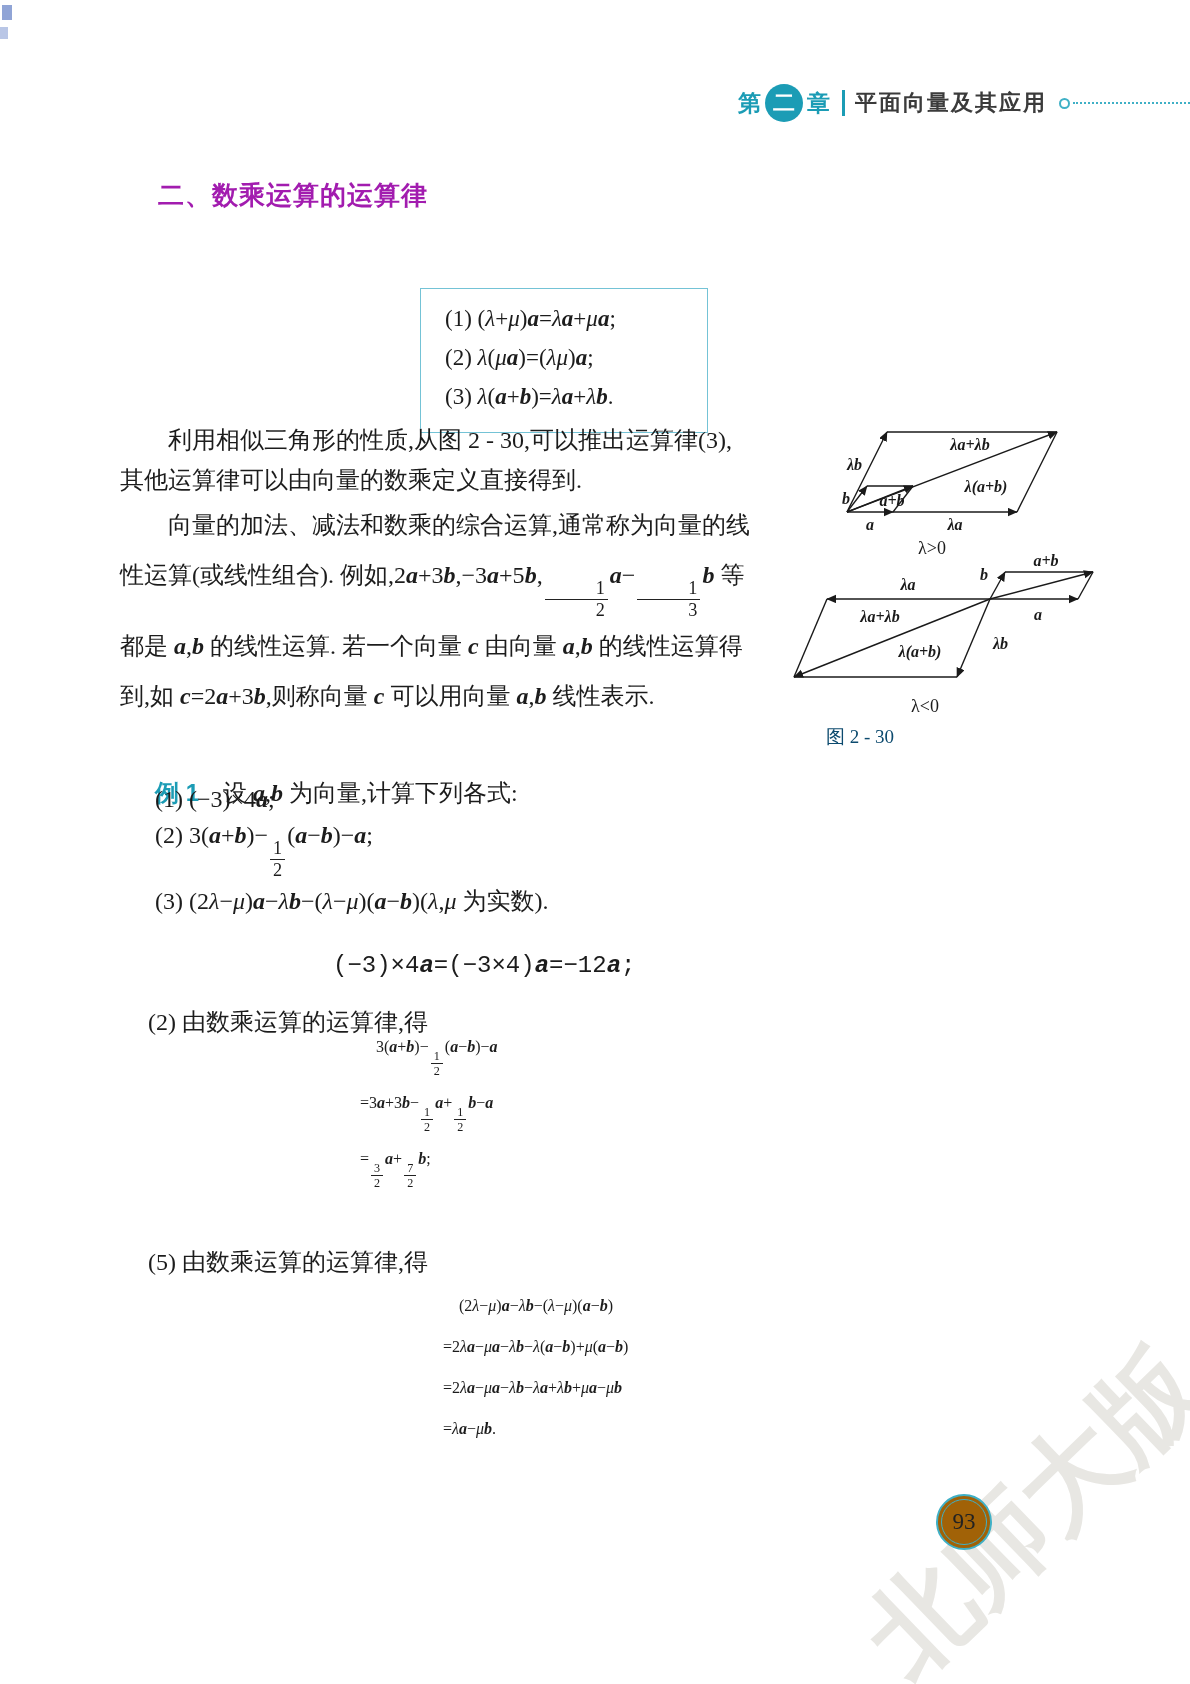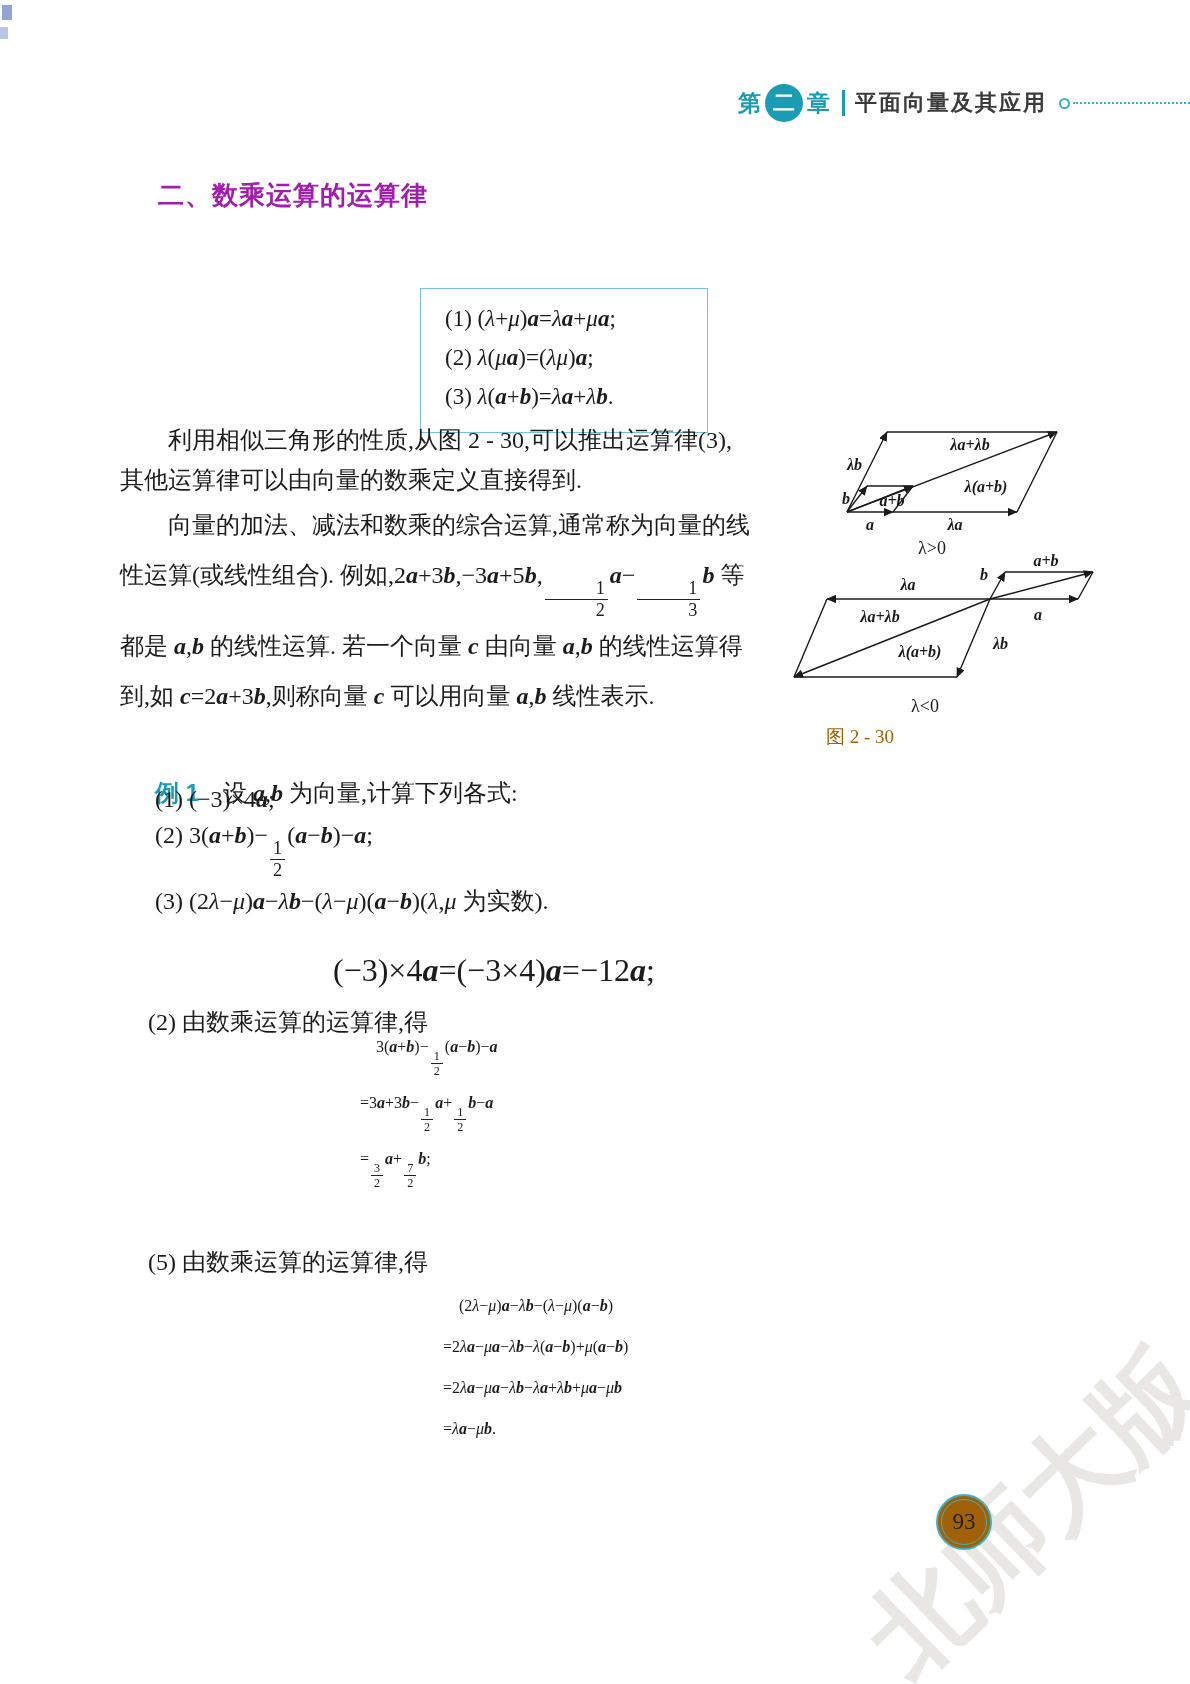--- a/index.html
+++ b/index.html
@@ -38,35 +38,35 @@
   .frac .fn{border-bottom:1.4px solid #222;padding:0 3px 1px;}
   .frac .fd{padding-top:1px;}
   
   .fig1{position:absolute;left:770px;top:408px;}
   .fig2{position:absolute;left:760px;top:552px;}
   .fig svg{display:block;}
   svg text{fill:#1a1a1a;}
   .mv{font-family:"Liberation Serif","DejaVu Serif",serif;font-style:italic;font-weight:bold;font-size:16px;}
   .cond{font-family:"Liberation Serif","DejaVu Serif",serif;font-size:18px;}
   .fig-caption{position:absolute;left:795px;top:724px;width:130px;text-align:center;
-               color:#a16207;font-size:19px;}
+               color:#0c4a6e;font-size:19px;}
   
   .exline{position:absolute;margin:0;font-size:24px;line-height:34px;white-space:nowrap;}
   .ex-head{left:155px;top:776px;}
   .ex-label{color:#1b9cb5;font-weight:bold;font-family:"Liberation Sans","DejaVu Sans",sans-serif;
             margin-right:18px;font-size:24px;}
   .item1{left:155px;top:782px;}
   .item2{left:155px;top:818px;}
   .item3{left:155px;top:884px;}
   .sol-head{left:126px;top:925px;}
   .sol-label{color:#1b9cb5;font-weight:bold;font-family:"Liberation Sans","DejaVu Sans",sans-serif;
              margin-right:22px;font-size:24px;}
   .intro2{left:148px;top:1005px;}
   .intro3{left:148px;top:1245px;}
-  .eq1{position:absolute;left:333px;top:952px;font-size:32px;white-space:nowrap;}
+  .eq1{position:absolute;left:333px;top:952px;font-size:24px;white-space:nowrap;font-family:Liberation Mono, monospace;}
   .eq-block{position:absolute;font-size:16px;}
   .eq2{left:360px;top:1038px;}
   .eq2 .eqline{margin-bottom:16px;white-space:nowrap;}
   .eq3{left:443px;top:1285px;}
   .eq3 .eqline{height:41px;line-height:41px;white-space:nowrap;}
   .eqfirst{padding-left:16px;}
   
   .wm{position:absolute;left:837px;top:1607px;transform:rotate(-44deg);transform-origin:0 0;
       font-size:104px;font-weight:bold;color:#e8e7e3;white-space:nowrap;z-index:0;
       font-family:"DejaVu Serif","Liberation Serif",serif;}

